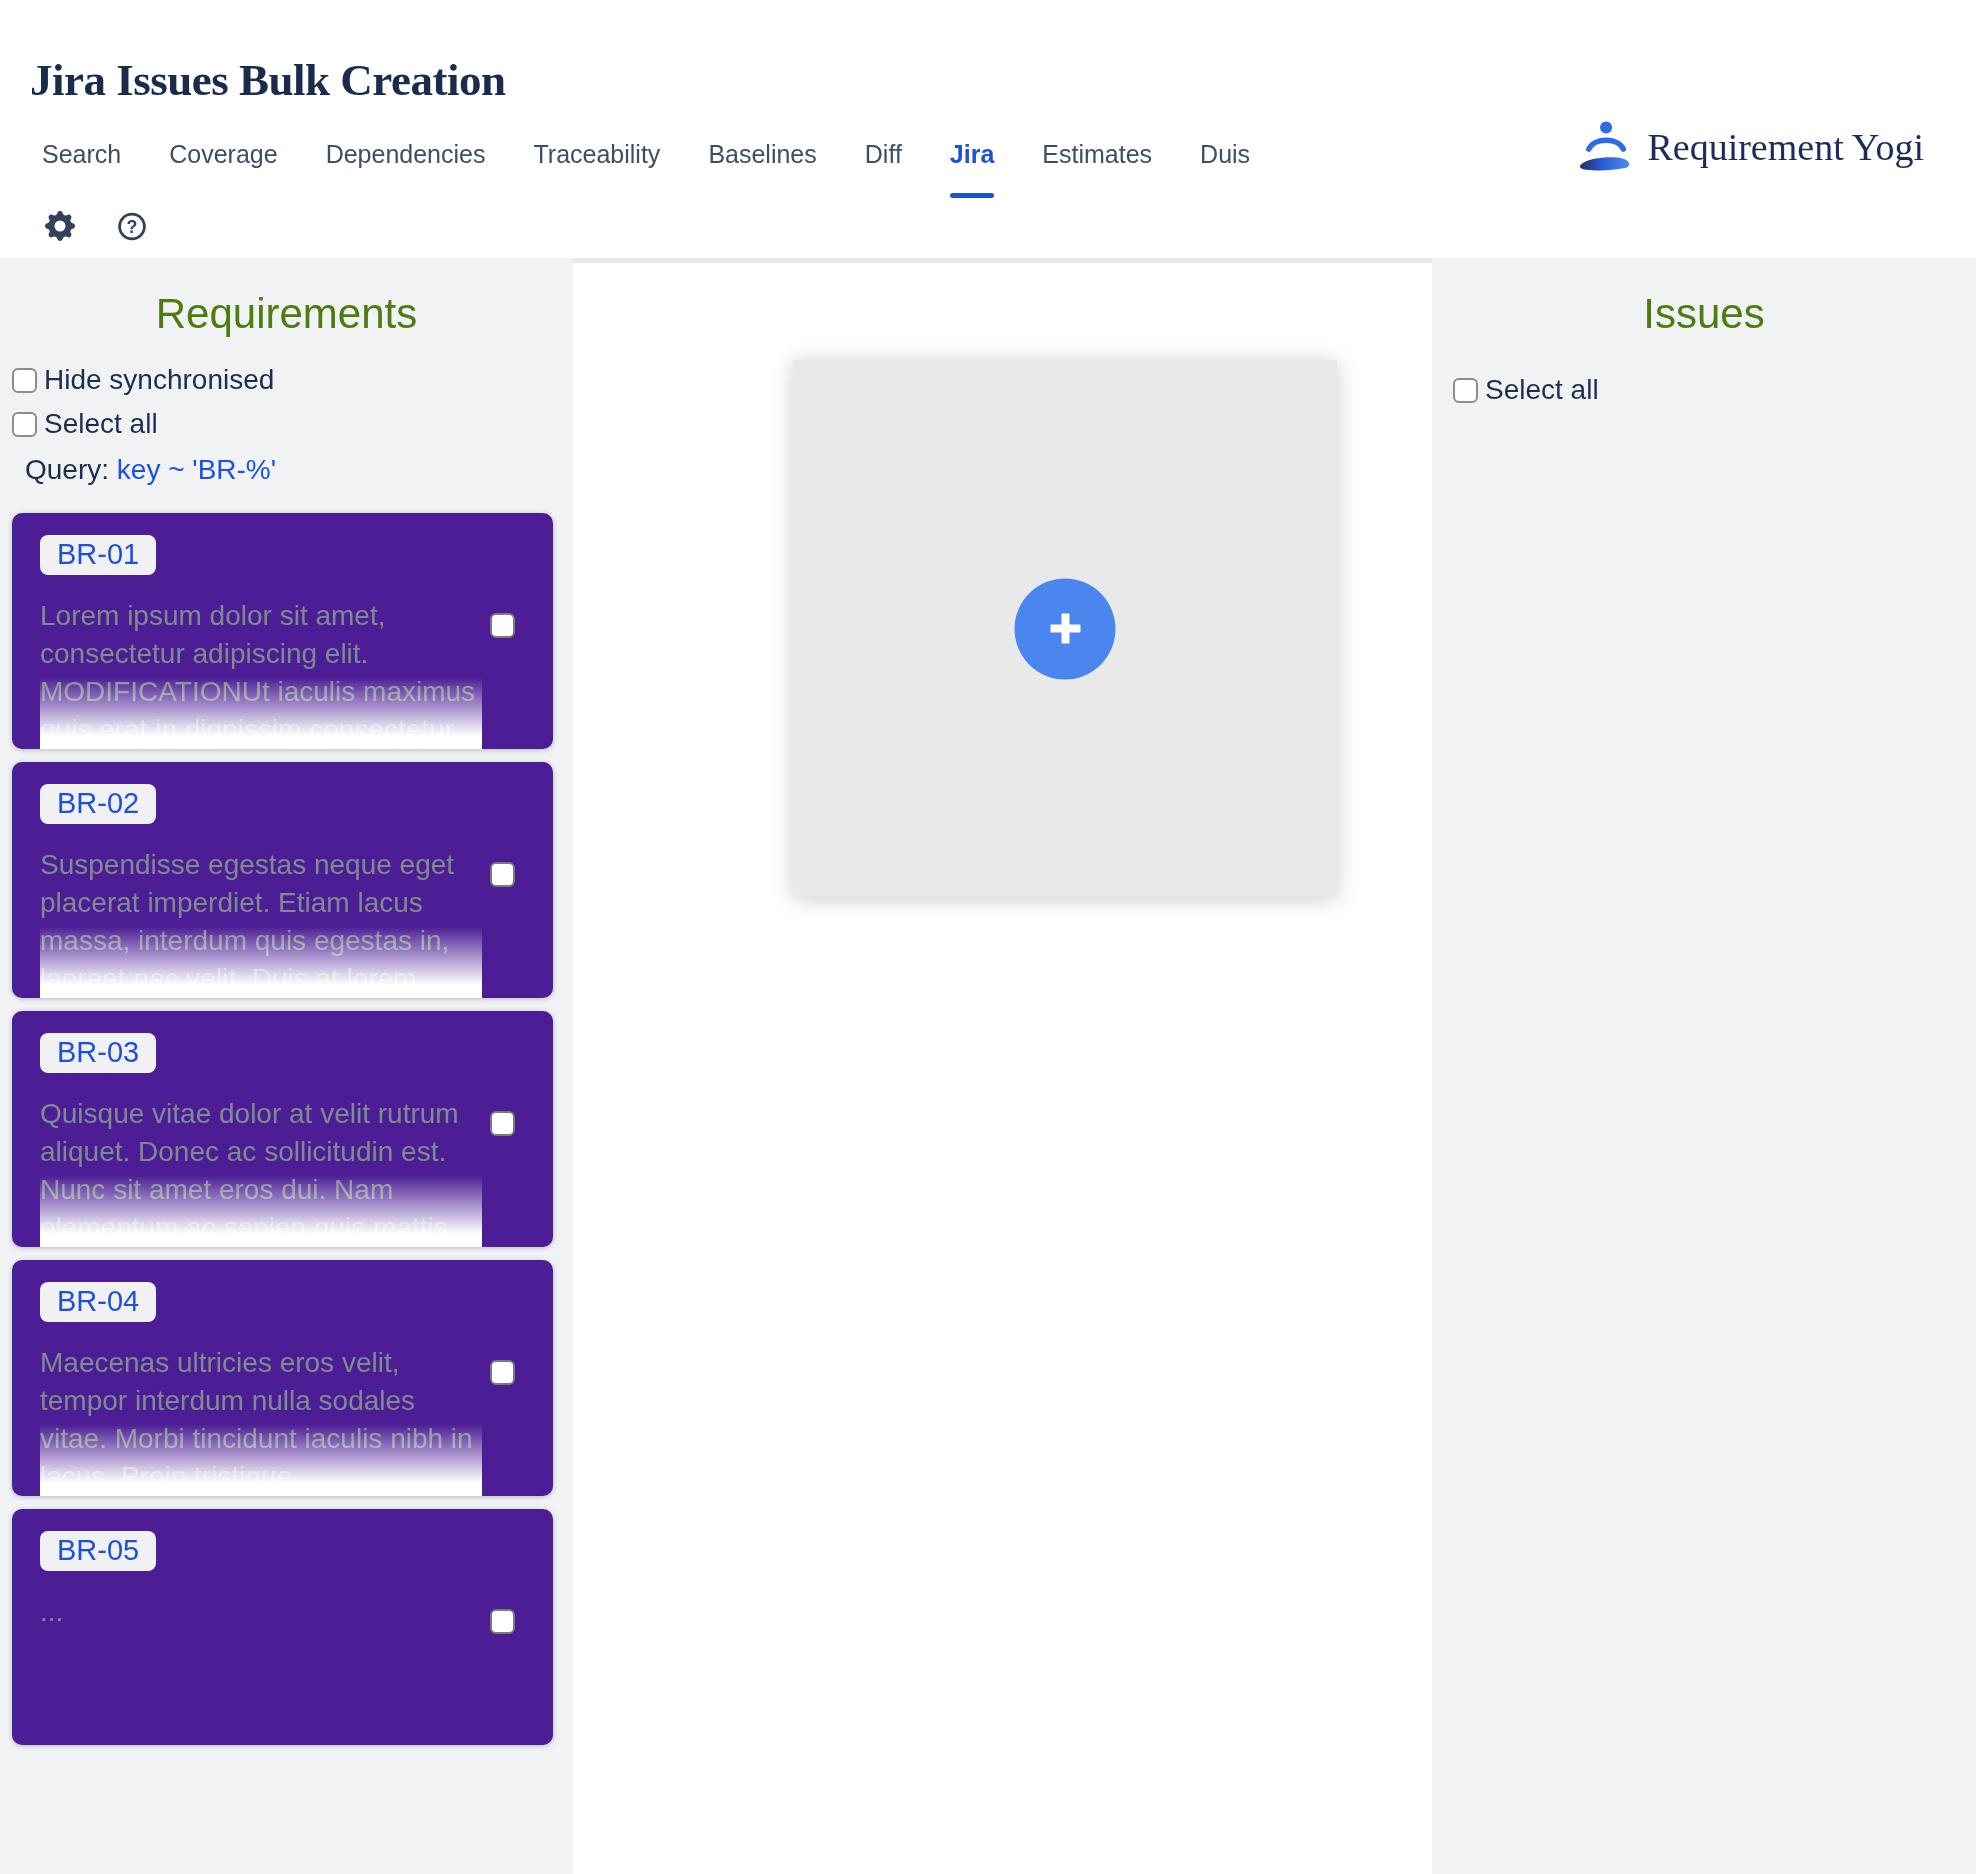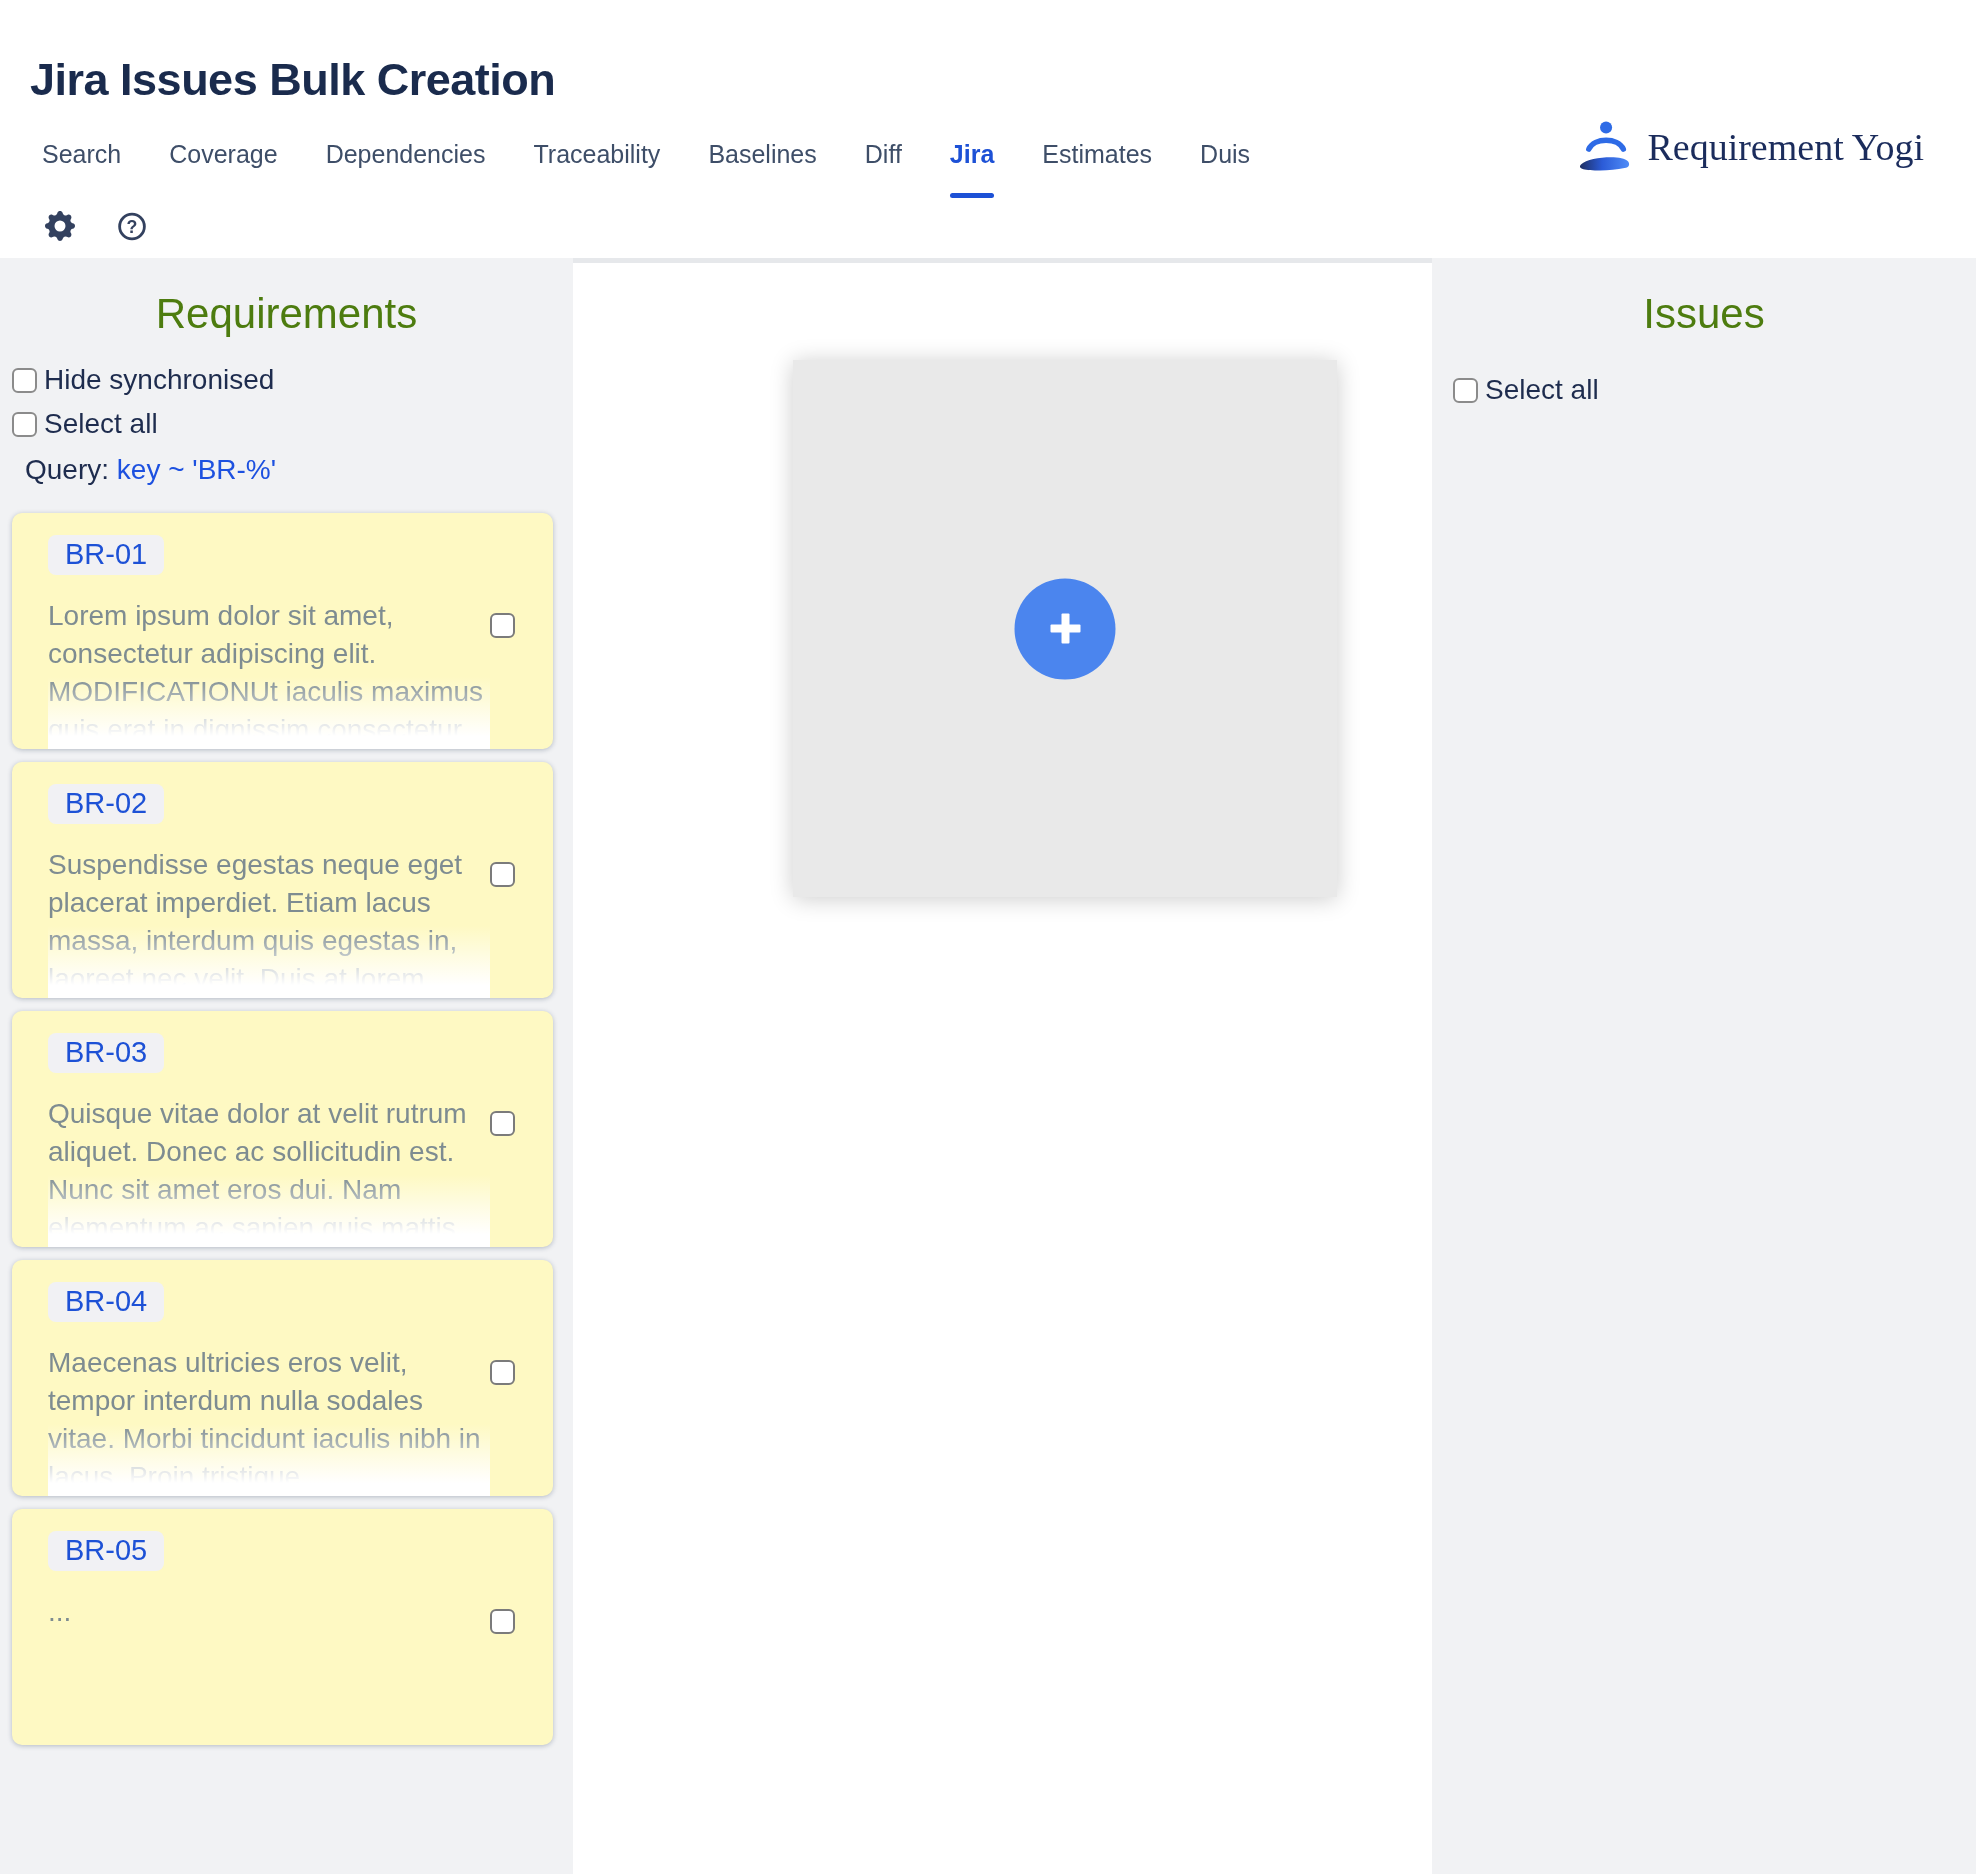--- a/index.html
+++ b/index.html
@@ -11,20 +11,21 @@
     font-family: "Liberation Sans", sans-serif;
     overflow: hidden;
     -webkit-font-smoothing: antialiased;
   }
 
   
   .page-title {
     position: absolute; left: 30px; top: 24px;
     font-size: 45px; font-weight: 700; color: #1a2b4d;
     letter-spacing: -0.5px;
+    font-family: Liberation Serif, serif;
   }
   .main-nav {
     position: absolute; left: 42px; top: 138px;
     display: flex; gap: 48px;
     font-size: 25px; color: #3e4e68;
   }
   .main-nav .tab { position: relative; cursor: pointer; line-height: 32px; }
   .main-nav .tab.active { color: #1d51d6; font-weight: 700; }
   .main-nav .tab.active::after {
     content: ""; position: absolute; left: 0; right: 0; bottom: -28px;
@@ -77,24 +78,24 @@
     margin-left: 7px; font-size: 28px; color: #1e2c4e; cursor: pointer;
   }
   .query-line { margin: 14px 0 0 25px; font-size: 28px; color: #1e2c4e; }
   .query-link { color: #1d51e0; cursor: pointer; text-decoration: none; }
 
   
   .cards { margin: 27px 20px 0 12px; }
   .req-card {
     position: relative;
     width: 541px; height: 236px;
-    background: #fef9c3; border-radius: 10px;
+    background: #4c1d95; border-radius: 10px;
     box-shadow: 0 1px 5px rgba(23,43,77,0.28);
     margin-bottom: 13px;
-    padding: 22px 30px 0 36px;
+    padding: 22px 30px 0 28px;
   }
   .req-key {
     display: inline-block;
     font-size: 29px; color: #1d51d6;
     background: #f1f1f4; border-radius: 8px;
     padding: 4px 17px; line-height: 1.1;
   }
   .req-text {
     position: relative;
     margin-top: 22px; width: 442px; height: 152px;

